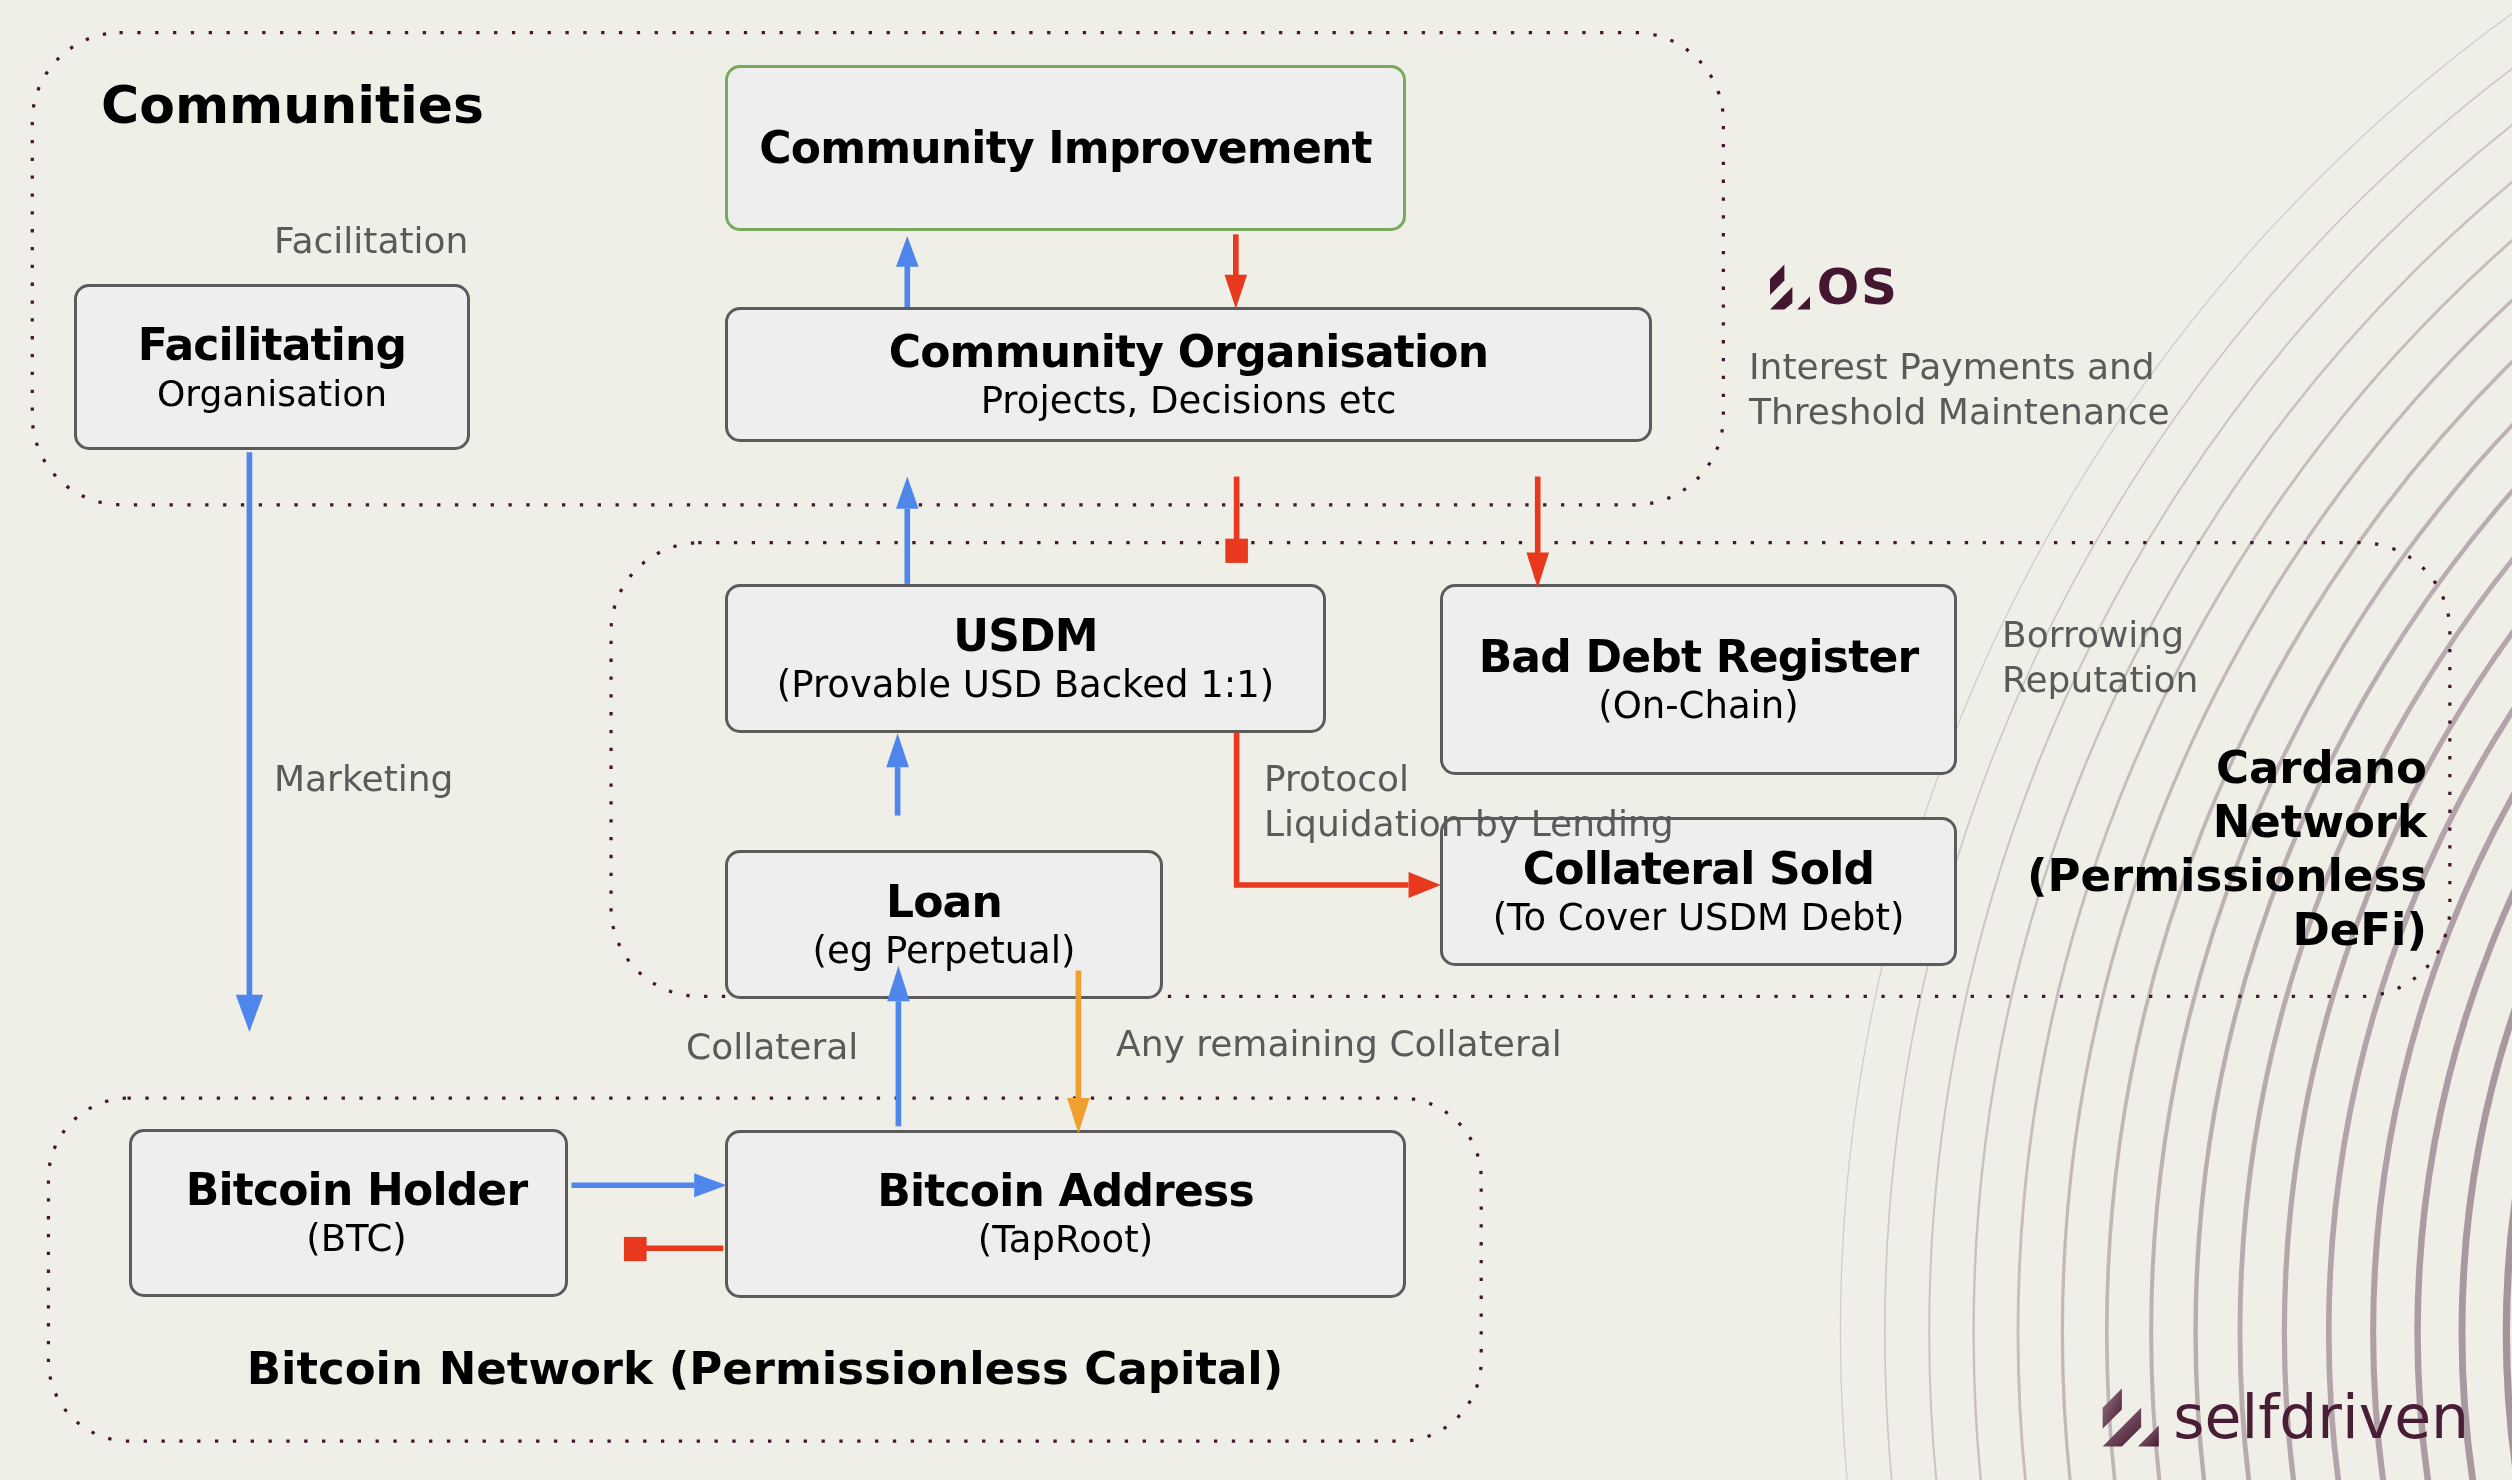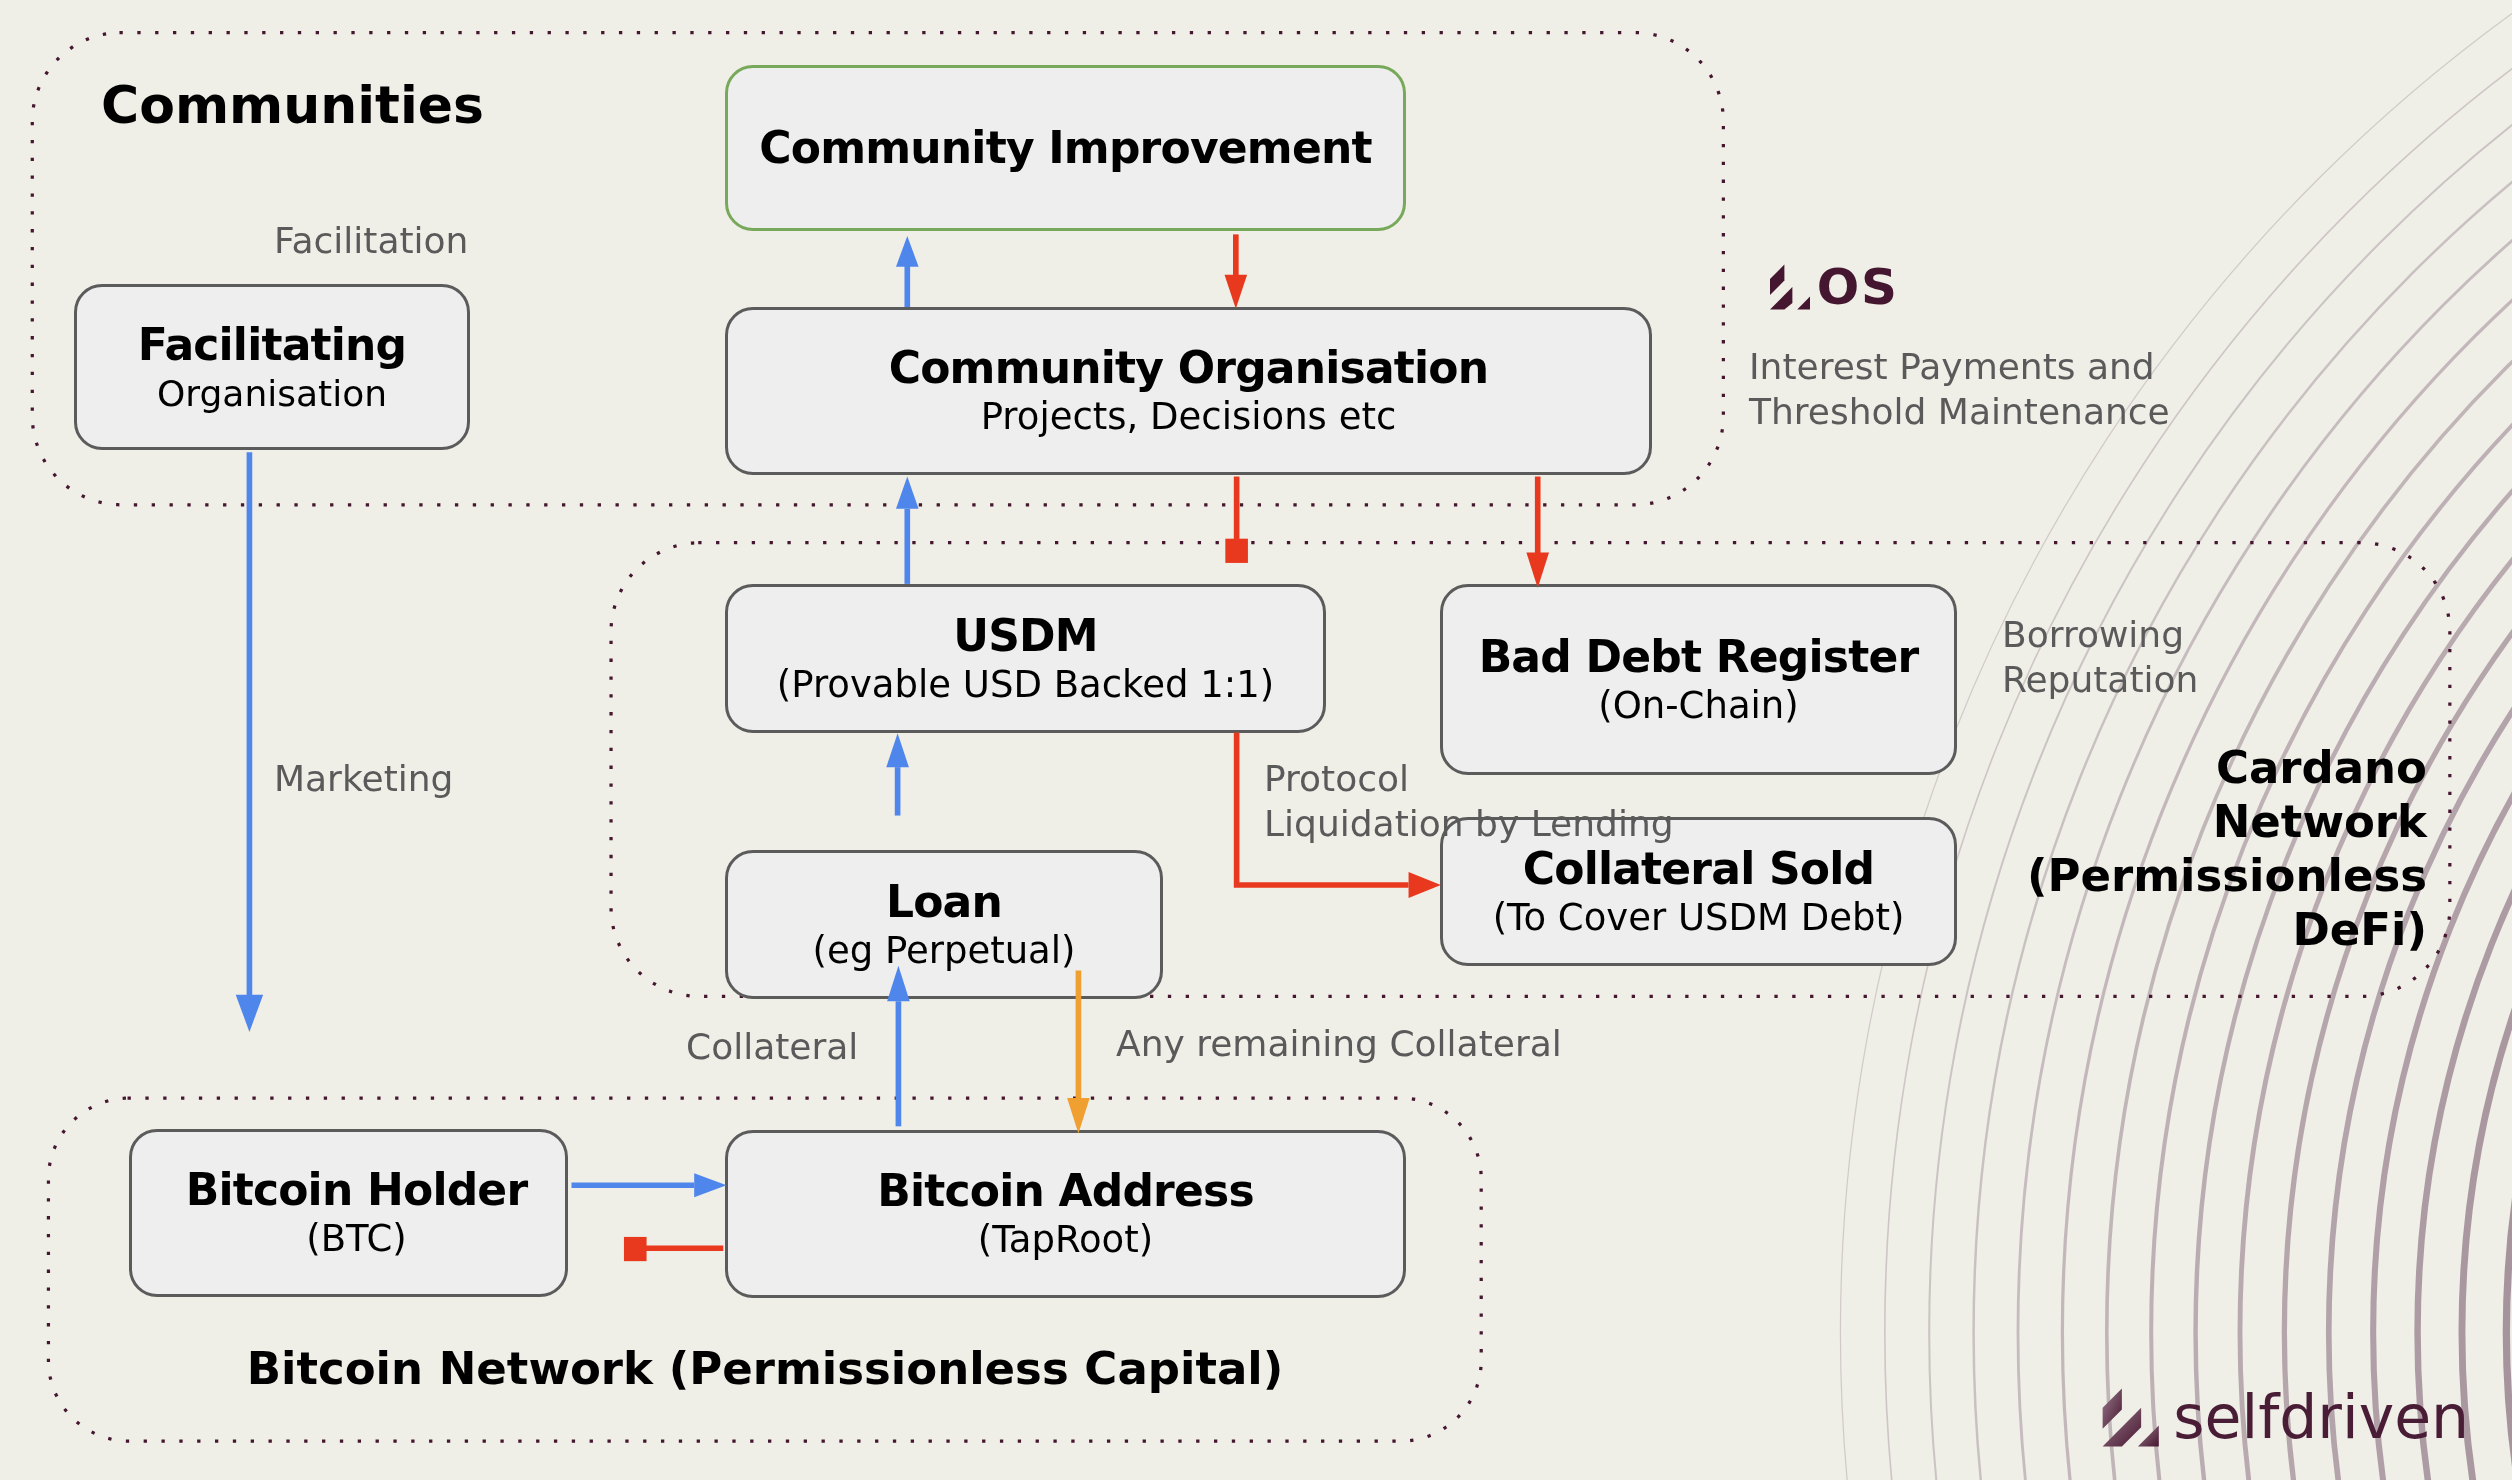--- a/index.html
+++ b/index.html
@@ -5,21 +5,21 @@
   html, body { margin: 0; padding: 0; }
   body {
     width: 2512px; height: 1481px; position: relative; overflow: hidden;
     background: #efeee7;
     font-family: "DejaVu Sans", sans-serif;
     color: #000;
   }
   .layer { position: absolute; left: 0; top: 0; width: 2512px; height: 1481px; }
   .node {
     position: absolute; box-sizing: border-box;
-    background: #eeeeee; border: 3.2px solid #5b5b5b; border-radius: 28px;
+    background: #eeeeee; border: 3.2px solid #5b5b5b; border-radius: 15px;
     display: flex; flex-direction: column; align-items: center; justify-content: center;
     text-align: center; line-height: 1.2;
   }
   .node.green { border-color: #78a95a; }
   .node .title { font-weight: bold; font-size: 44px; letter-spacing: -0.8px; }
   .node .sub { font-size: 37px; }
   .node .sub-big { font-size: 36px; }
   .label {
     position: absolute; color: #5a5a5a; font-size: 36px; line-height: 1.25; white-space: nowrap;
   }
@@ -64,21 +64,21 @@
   <div>Network</div>
   <div>(Permissionless</div>
   <div>DeFi)</div>
 </div>
 <div class="group-title" style="left:0; width:1530px; text-align:center; top:1342px; font-size:45px;">Bitcoin Network (Permissionless Capital)</div>
 
 <div class="node green" style="left:725px; top:65px; width:681px; height:166px;">
   <div class="title">Community Improvement</div>
 </div>
 
-<div class="node" style="left:725px; top:307px; width:927px; height:168px;">
+<div class="node" style="left:725px; top:307px; width:927px; height:135px;">
   <div class="title">Community Organisation</div>
   <div class="sub">Projects, Decisions etc</div>
 </div>
 
 <div class="node" style="left:74px; top:284px; width:396px; height:166px;">
   <div class="title">Facilitating</div>
   <div class="sub-big">Organisation</div>
 </div>
 
 <div class="node" style="left:725px; top:584px; width:601px; height:149px;">

